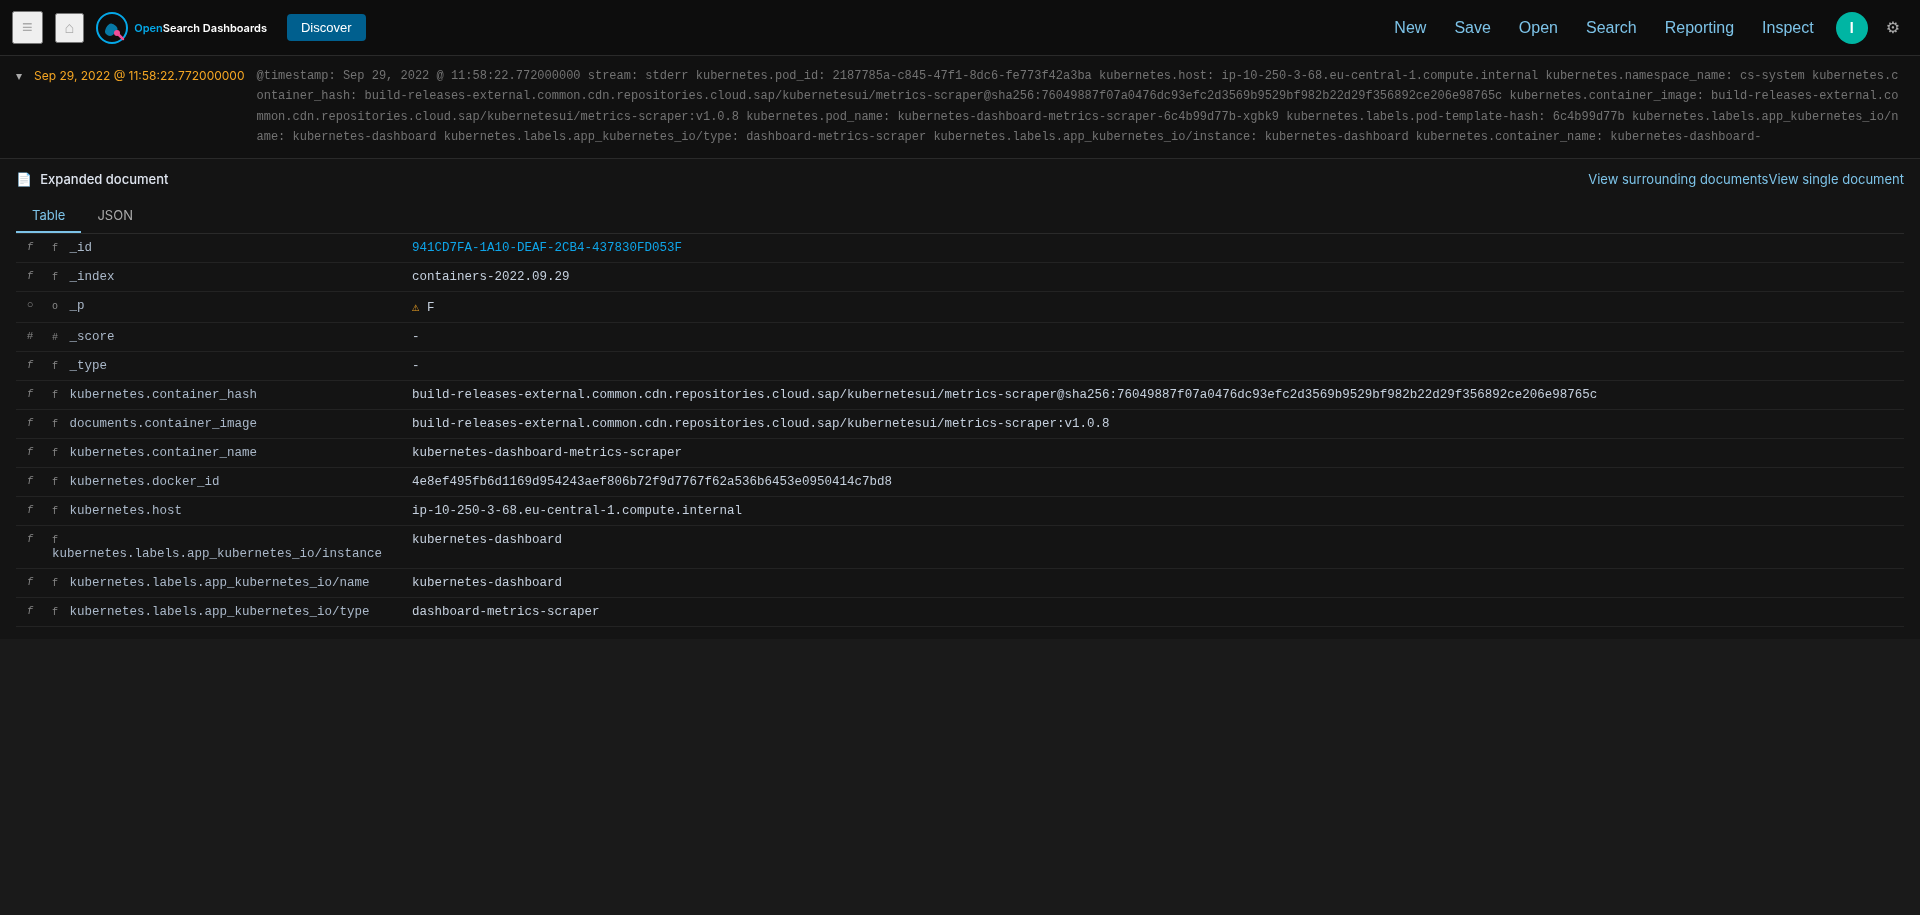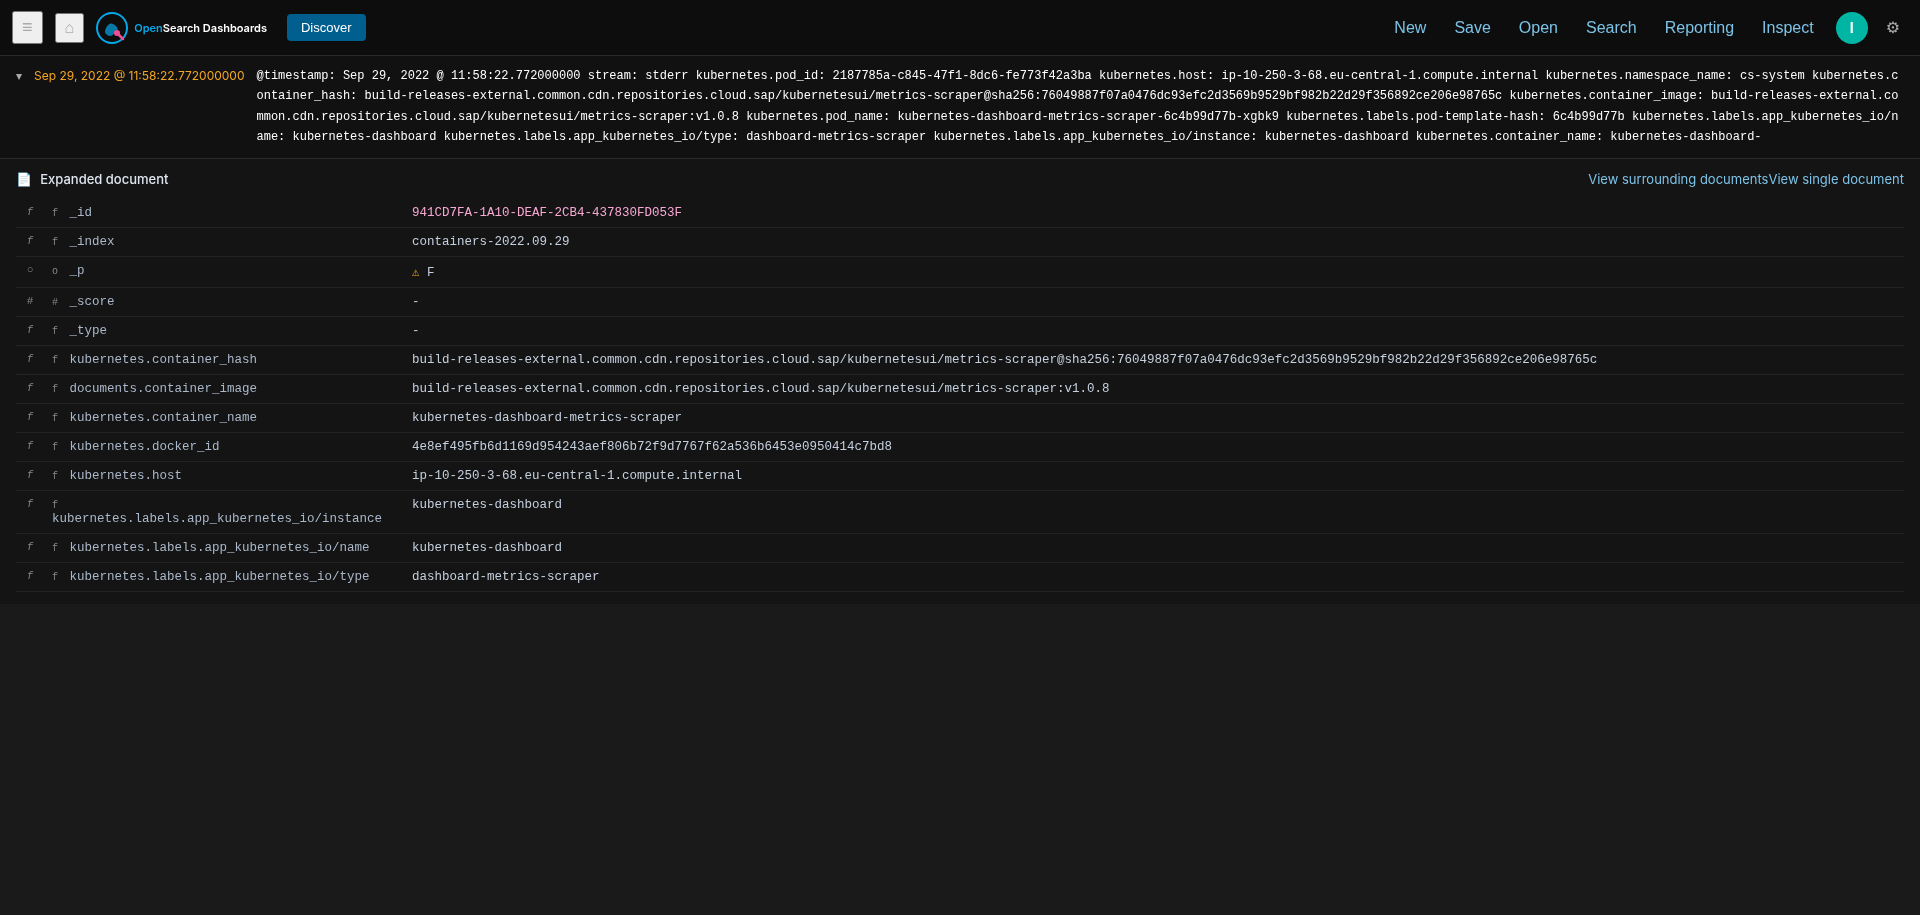--- a/index.html
+++ b/index.html
@@ -126,21 +126,21 @@
     .log-timestamp {
       color: #ddd;
       white-space: nowrap;
       font-size: 12px;
       margin-top: 2px;
     }
     .log-timestamp span {
       color: #f5a623;
     }
     .log-content {
-      color: #ffffff;
+      color: #737373;
       font-size: 12px;
       line-height: 1.7;
       font-family: 'Courier New', monospace;
       padding-bottom: 10px;
       word-break: break-all;
     }
 
     
     .expanded-section {
       background: #141414;
@@ -269,30 +269,34 @@
     <div class="expanded-title">
       <span>📄</span>
       <span>Expanded document</span>
     </div>
     <div class="expanded-links">
       <a class="expanded-link" href="#">View surrounding documents</a>
       <a class="expanded-link" href="#">View single document</a>
     </div>
   </div>
 
+  <div class="tabs">
+    <div class="tab active">Table</div>
+    <div class="tab">JSON</div>
+  </div>
 
   <table class="doc-table">
     <tbody id="table-body">
         <tr>
     <td class="col-icon"><span style="color:#888;font-size:10px;font-style:italic">f</span></td>
     <td class="col-field">
       <span class="field-icon">f</span>
       <span>_id</span>
     </td>
-    <td class="col-value"><span style="color:#f9a8d4">941CD7FA-1A10-DEAF-2CB4-437830FD053F</span></td>
+    <td class="col-value"><span style="color:#0ea5e9">941CD7FA-1A10-DEAF-2CB4-437830FD053F</span></td>
   </tr>
         <tr>
     <td class="col-icon"><span style="color:#888;font-size:10px;font-style:italic">f</span></td>
     <td class="col-field">
       <span class="field-icon">f</span>
       <span>_index</span>
     </td>
     <td class="col-value"><span>containers-2022.09.29</span></td>
   </tr>
         <tr>

